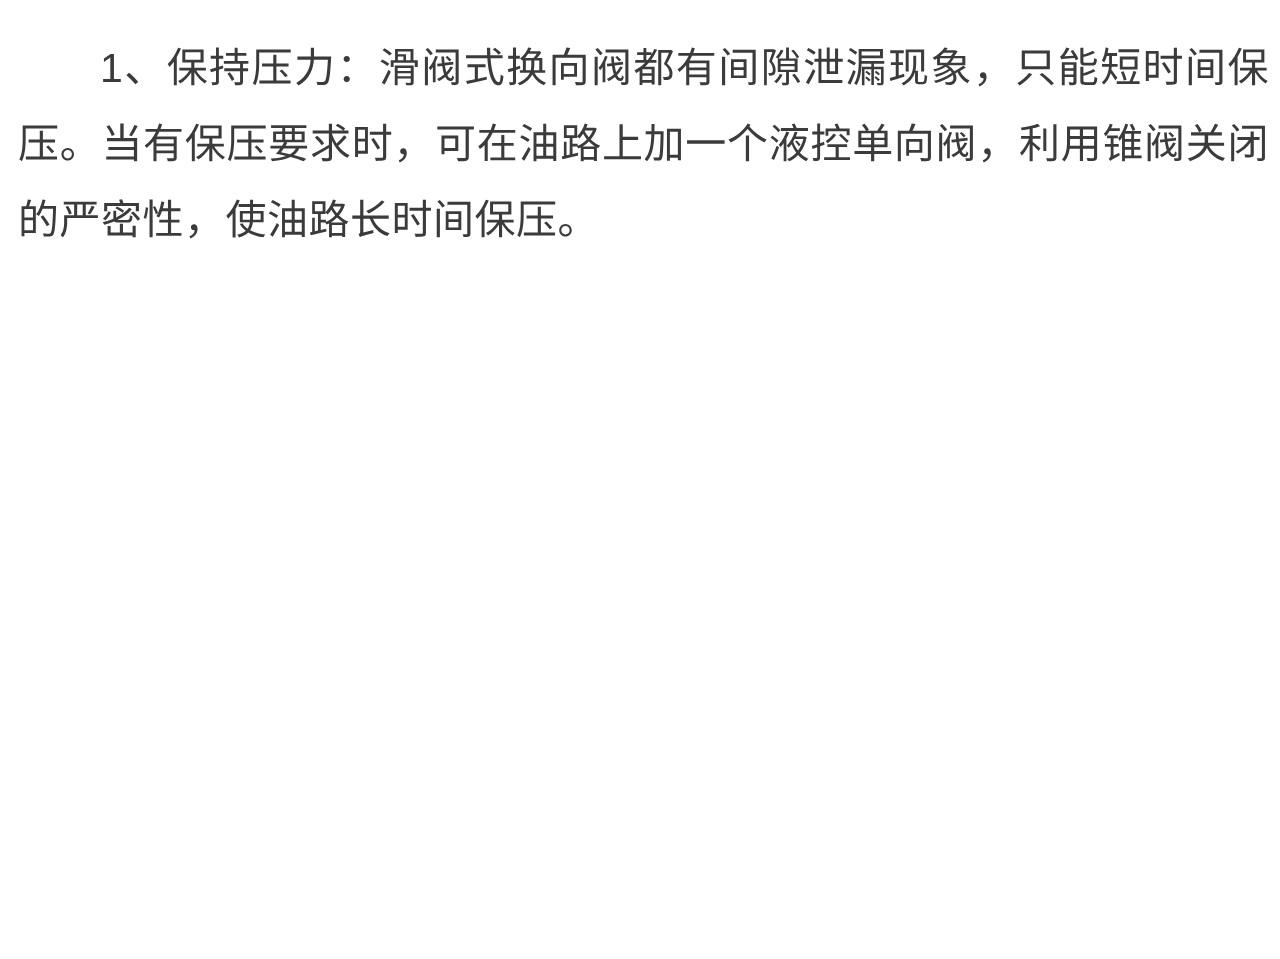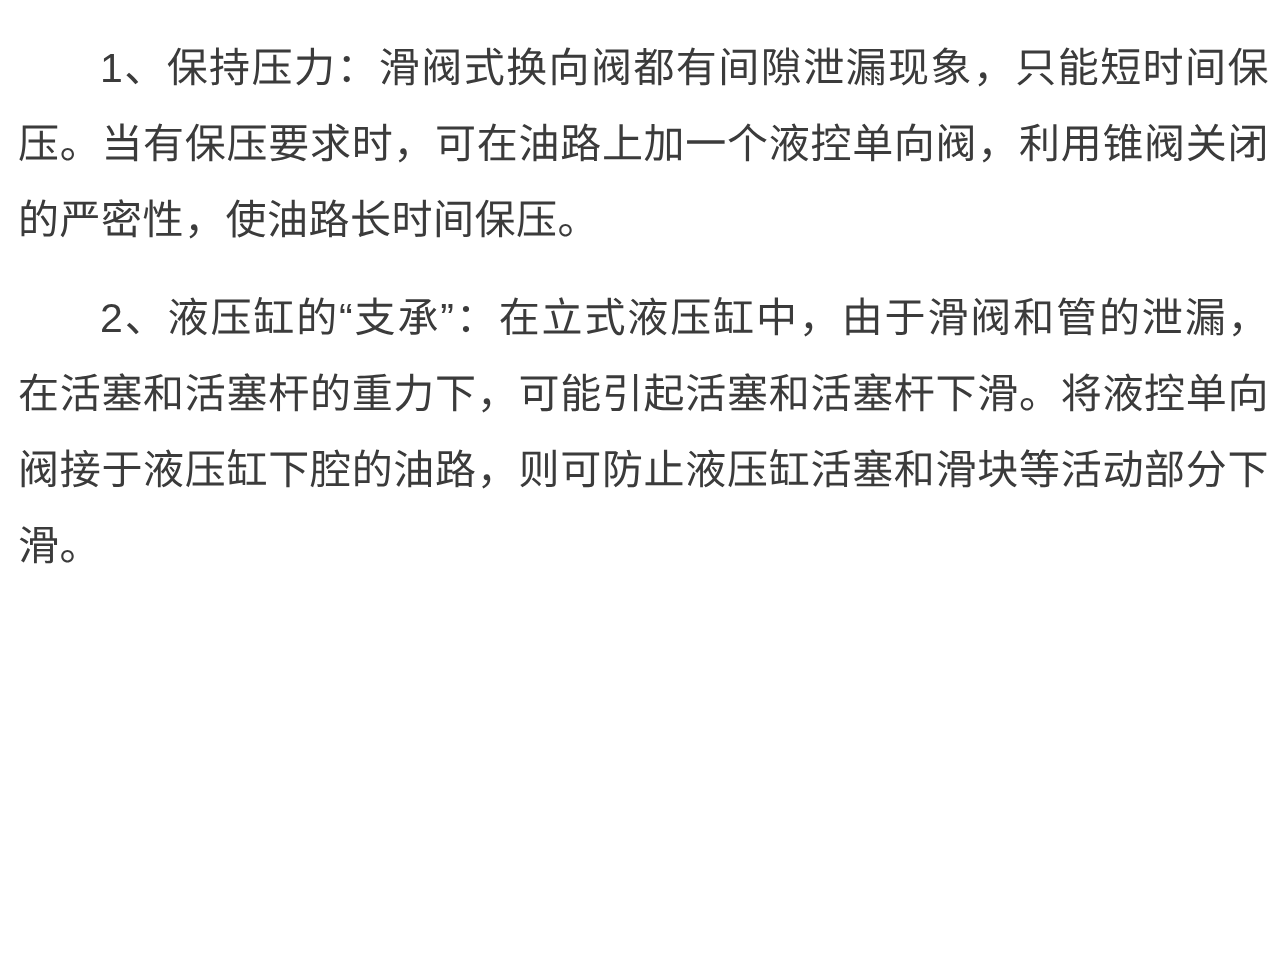--- a/index.html
+++ b/index.html
@@ -35,14 +35,13 @@
   }
   .para:last-child {
     margin-bottom: 0;
   }
 </style>
 </head>
 <body>
 
 <div class="page">
   <p class="para">1、保持压力：滑阀式换向阀都有间隙泄漏现象，只能短时间保压。当有保压要求时，可在油路上加一个液控单向阀，利用锥阀关闭的严密性，使油路长时间保压。</p>
-  <p class="para">2、液压缸的“支承”：在立式液压缸中，由于滑阀和管的泄漏，在活塞和活塞杆的重力下，可能引起活塞和活塞杆下滑。将液控单向阀接于液压缸下腔的油路，则可防止液压缸活塞和滑块等活动部分下滑。</p>
 </div>
 
 </body></html>

